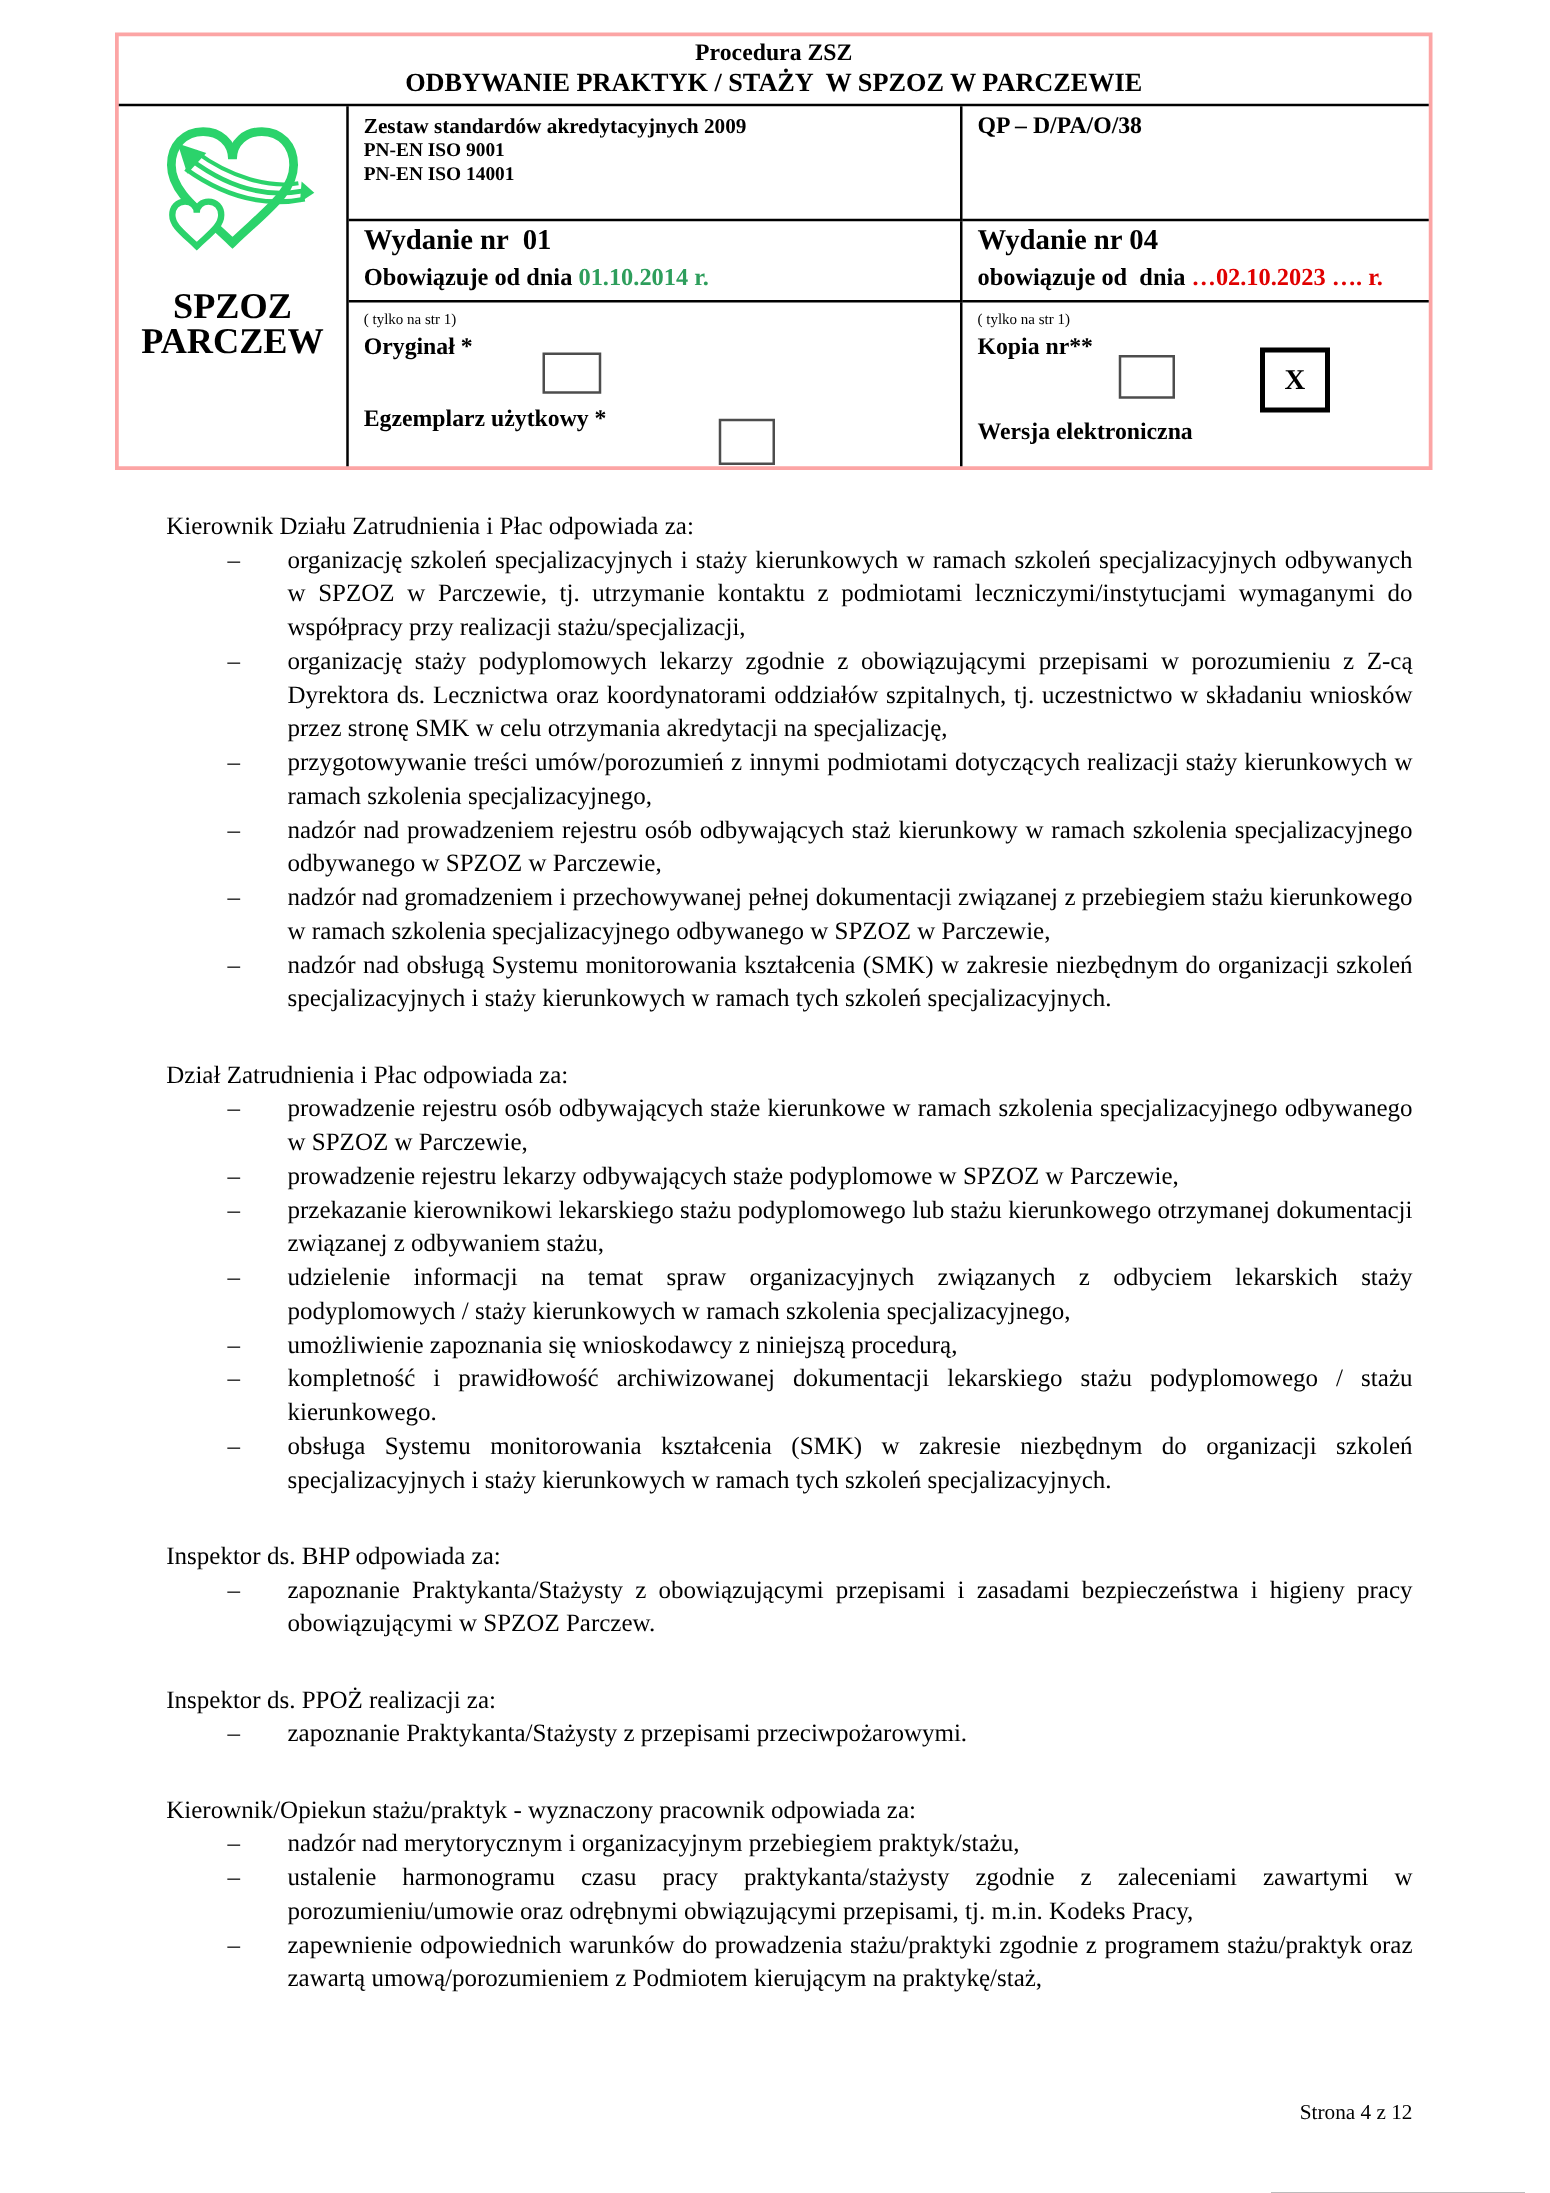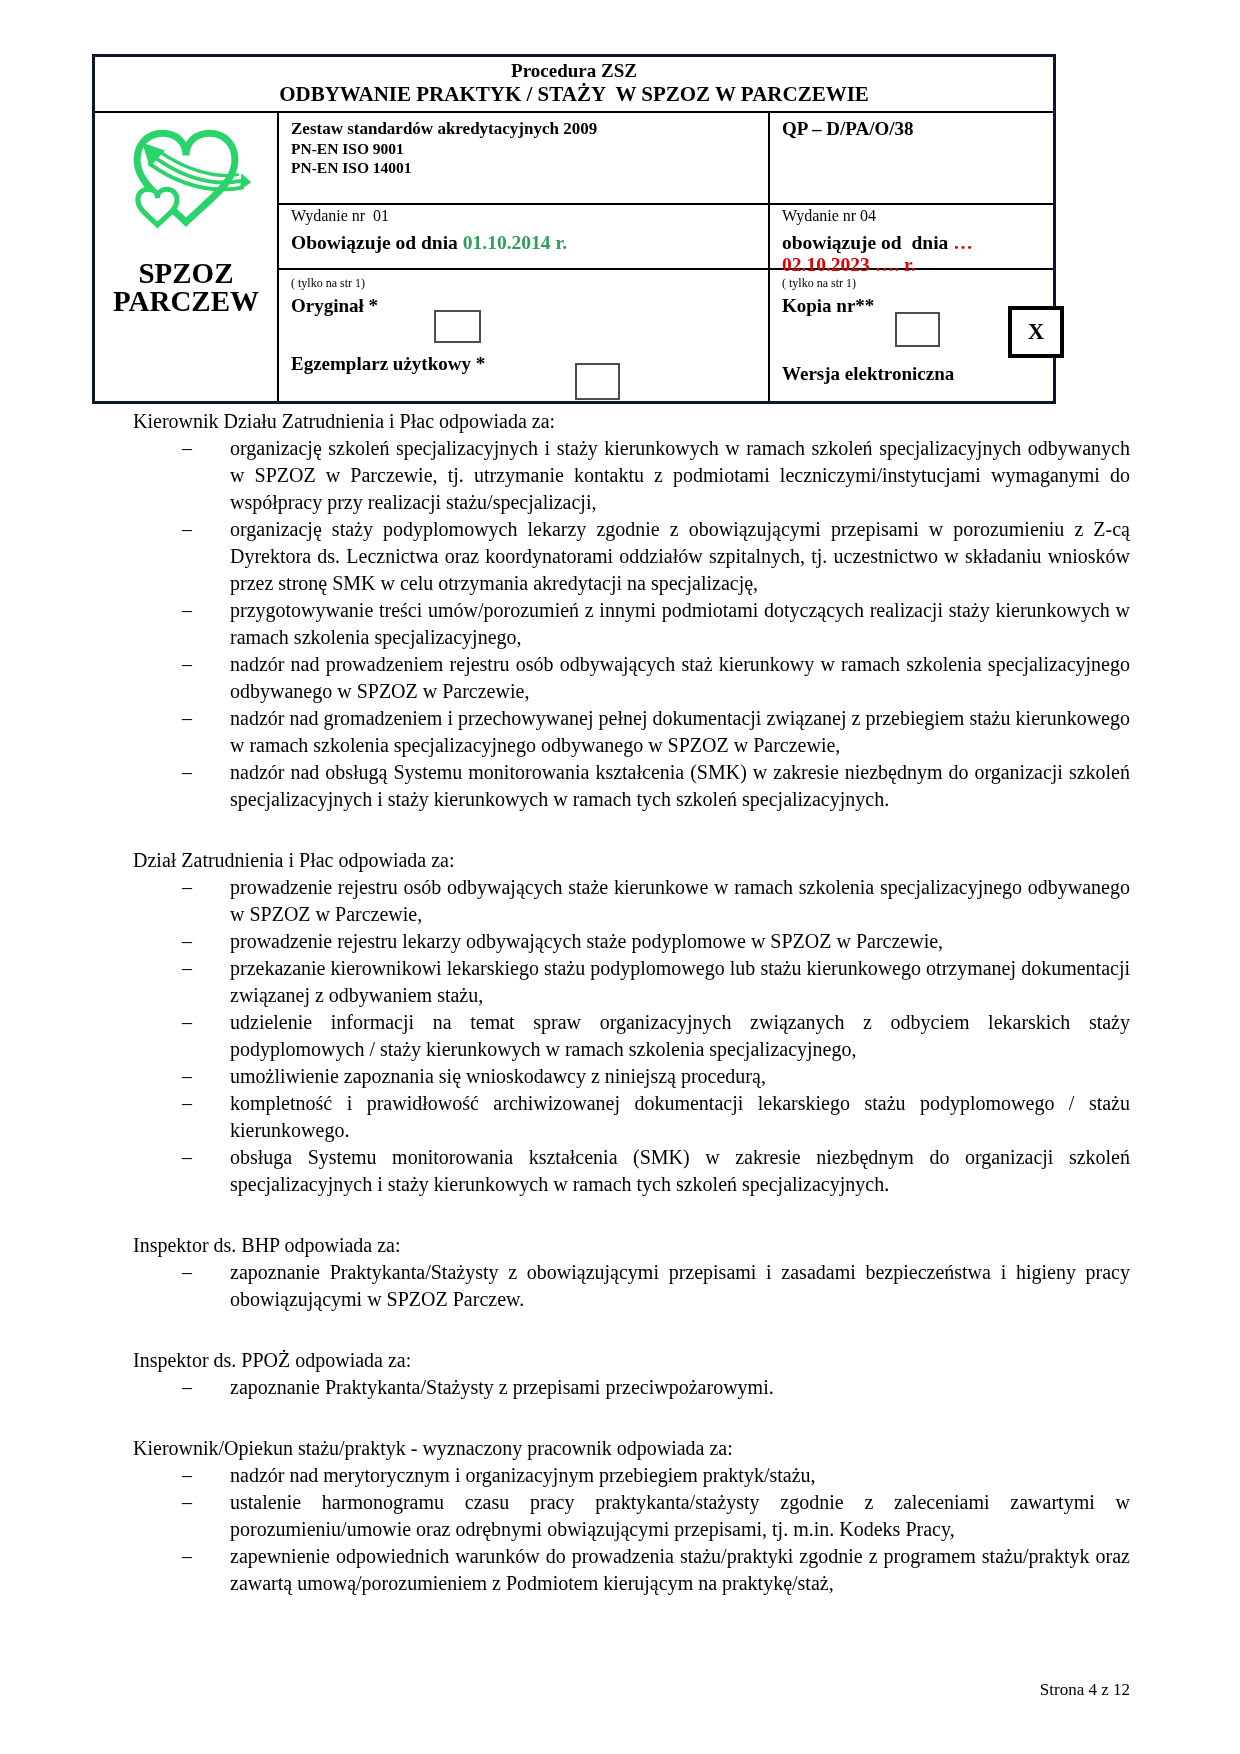--- a/index.html
+++ b/index.html
@@ -7,22 +7,22 @@
     position:relative;
     width:1240px;height:1754px;
     background:#ffffff;
     margin:0 auto;
     font-family:"Liberation Serif", serif;
     color:#000;
     overflow:hidden;
   }
   
   .header-table{
-    position:absolute;left:92px;top:54px;width:964px;
-    border:3px solid #0f172a;
+    position:absolute;left:92px;top:26px;width:1054px;
+    border:3px solid #fca5a5;
     box-sizing:border-box;
     background:#fff;
   }
   .title-row{
     border-bottom:2px solid #000;
     text-align:center;
     padding:3px 0 4px 0;
   }
   .title-line1{font-size:19px;font-weight:bold;white-space:pre-wrap;}
   .title-line2{font-size:21px;font-weight:bold;white-space:pre-wrap;}
@@ -40,21 +40,21 @@
   .cell-iso{grid-column:2;grid-row:1;border-right:2px solid #000;border-bottom:2px solid #000;padding:5px 10px 0 12px;}
   .cell-code{grid-column:3;grid-row:1;border-bottom:2px solid #000;padding:5px 8px 0 12px;}
   .cell-ed-l{grid-column:2;grid-row:2;border-right:2px solid #000;border-bottom:2px solid #000;padding:2px 10px 0 12px;}
   .cell-ed-r{grid-column:3;grid-row:2;border-bottom:2px solid #000;padding:2px 20px 0 12px;}
   .cell-copy-l{grid-column:2;grid-row:3;border-right:2px solid #000;position:relative;padding:4px 10px 0 12px;}
   .cell-copy-r{grid-column:3;grid-row:3;position:relative;padding:4px 8px 0 12px;}
 
   .std-title{font-size:17px;font-weight:bold;line-height:21px;}
   .iso-line{font-size:15.5px;font-weight:bold;line-height:19px;}
   .doc-code{font-size:19px;font-weight:bold;}
-  .ed-line1{font-size:16px;font-weight:normal;white-space:pre-wrap;}
+  .ed-line1{font-size:23px;font-weight:bold;white-space:pre-wrap;}
   .ed-line2{font-size:19.5px;font-weight:bold;margin-top:7px;white-space:pre-wrap;}
   .date-green{color:var(--date_green,#2E9E5C);}
   .date-red{color:var(--date_red,#E00000);text-align:center;}
   .copy-note{font-size:12px;line-height:18px;}
   .copy-label{font-size:19px;font-weight:bold;line-height:23px;margin-top:2px;}
   .checkbox{
     position:absolute;background:#fff;
     border:2px solid #4d4d4d;
   }
   .cb-original{left:155px;top:40px;width:43px;height:29px;}
@@ -208,21 +208,21 @@
     </section>
 
     <section class="doc-section">
       <h2 class="sec-heading">Inspektor ds. BHP odpowiada za:</h2>
       <div class="sec-items">
     <div class="item"><span class="dash">–</span><span class="item-text">zapoznanie Praktykanta/Stażysty z obowiązującymi przepisami i zasadami bezpieczeństwa i higieny pracy obowiązującymi w SPZOZ Parczew.</span></div>
   </div>
     </section>
 
     <section class="doc-section">
-      <h2 class="sec-heading">Inspektor ds. PPOŻ odpowiada za:</h2>
+      <h2 class="sec-heading">Inspektor ds. PPOŻ realizacji za:</h2>
       <div class="sec-items">
     <div class="item"><span class="dash">–</span><span class="item-text">zapoznanie Praktykanta/Stażysty z przepisami przeciwpożarowymi.</span></div>
   </div>
     </section>
 
     <section class="doc-section">
       <h2 class="sec-heading">Kierownik/Opiekun stażu/praktyk - wyznaczony pracownik odpowiada za:</h2>
       <div class="sec-items">
     <div class="item"><span class="dash">–</span><span class="item-text">nadzór nad merytorycznym i organizacyjnym przebiegiem praktyk/stażu,</span></div>
 

